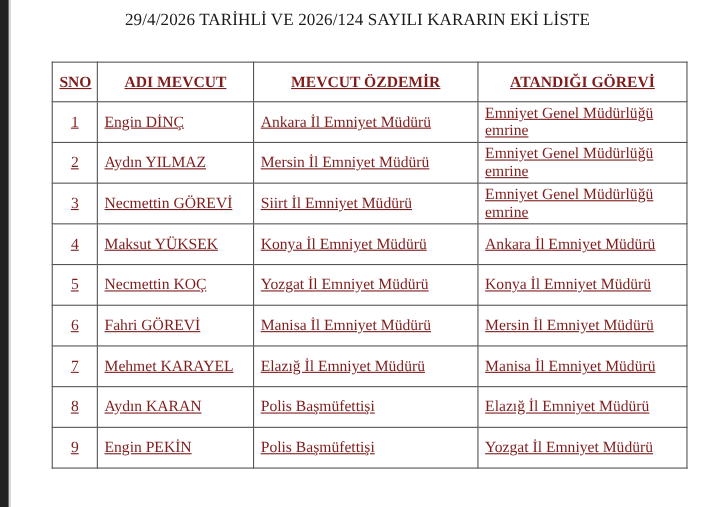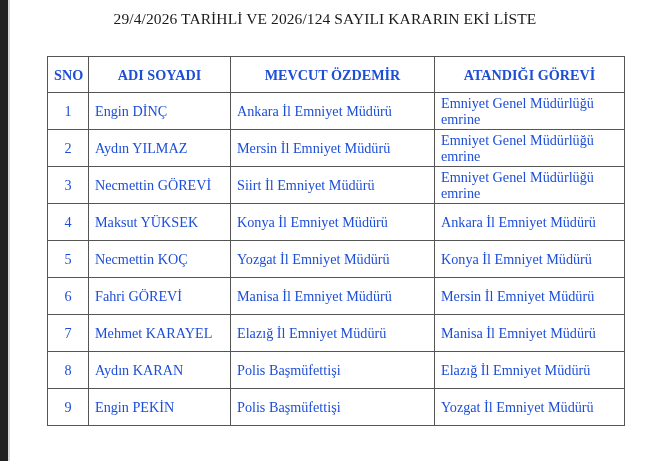--- a/index.html
+++ b/index.html
@@ -58,21 +58,22 @@
       table-layout: fixed;
       width: 577px;
     }
     table.list th,
     table.list td {
       border: 1px solid #555555;
       padding: 0 6px;
       font-size: 14.2px;
       line-height: 16px;
       vertical-align: middle;
-      color: #1d4ed8;
+      color: #7f1d1d;
+      text-decoration: underline;
     }
     table.list th {
       height: 35px;
       font-weight: bold;
       text-align: center;
       font-size: 14.2px;
     }
     table.list td {
       height: 36px;
     }
@@ -100,21 +101,21 @@
   <table class="list">
     <colgroup>
       <col class="c-sno">
       <col class="c-name">
       <col class="c-current">
       <col class="c-assigned">
     </colgroup>
     <thead>
       <tr>
         <th>SNO</th>
-        <th>ADI SOYADI</th>
+        <th>ADI MEVCUT</th>
         <th>MEVCUT ÖZDEMİR</th>
         <th>ATANDIĞI GÖREVİ</th>
       </tr>
     </thead>
     <tbody>
       <tr>
         <td class="sno">1</td>
         <td>Engin DİNÇ</td>
         <td>Ankara İl Emniyet Müdürü</td>
         <td>Emniyet Genel Müdürlüğü emrine</td>

